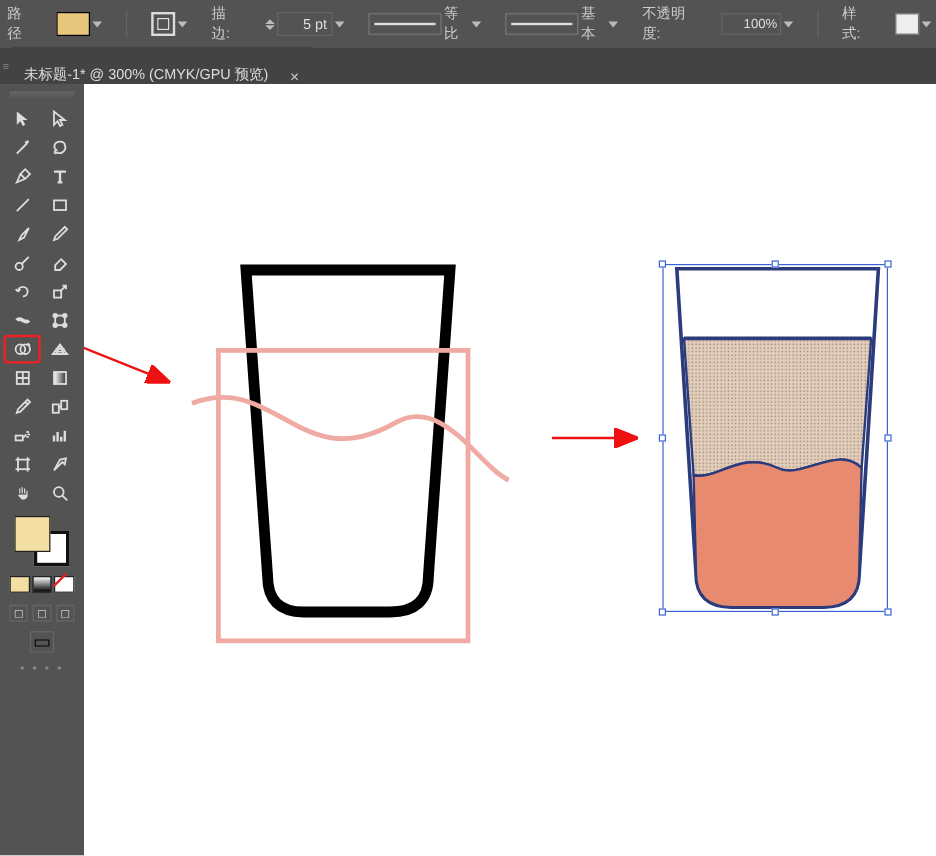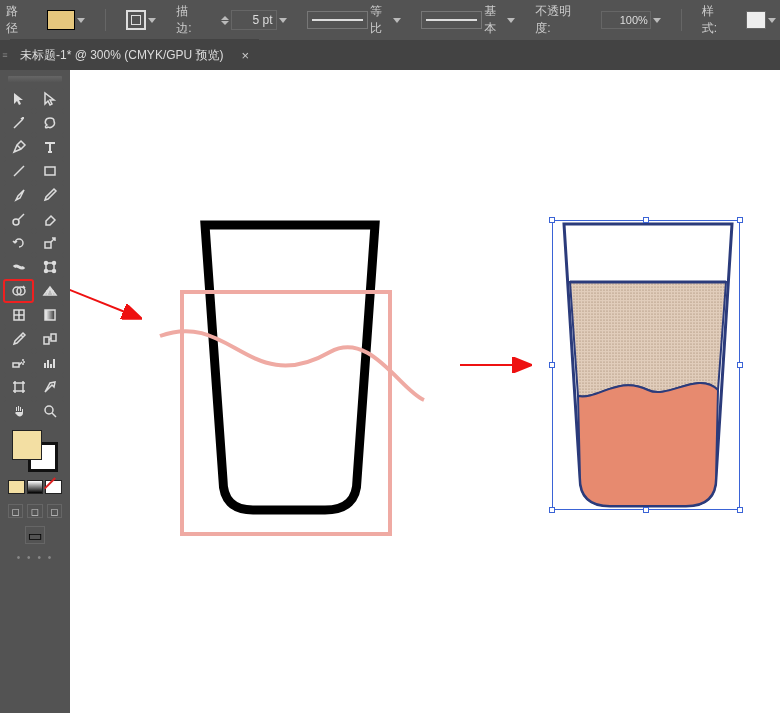--- a/index.html
+++ b/index.html
@@ -20,21 +20,21 @@
   .style-swatch{ width:20px;height:18px;background:#eee;border:1px solid #666;}
   .sep{ width:1px; height:22px; background:#666;}
   .stepper{display:flex;flex-direction:column;gap:1px;}
   .stepper span{width:0;height:0;border-left:4px solid transparent;border-right:4px solid transparent;}
   .stepper .up{border-bottom:4px solid #bbb;}
   .stepper .down{border-top:4px solid #bbb;}
 
   
   .doc-tab-bar{ height:30px; background:#434343; display:flex; align-items:center;}
   .doc-tab-bar .handle{width:10px;height:30px;display:flex;align-items:center;justify-content:center;color:#888;font-size:9px;}
-  .doc-tab{ height:32px; display:flex; align-items:center; background:#434343; color:#ddd; font-size:12px; padding:0 10px; gap:18px; }
+  .doc-tab{ height:32px; display:flex; align-items:flex-end; background:#434343; color:#ddd; font-size:12px; padding:0 10px; gap:18px; }
   .doc-tab .close{ color:#ccc; font-size:13px;}
 
   
   .app-body{ display:flex; height:calc(713px - 70px);}
   
   .tools{ width:70px; background:#535353; padding:6px 4px; display:flex; flex-direction:column; gap:2px; }
   .tool-row{ display:flex; gap:2px;}
   .tool-cell{ width:29px; height:22px; background:#535353; display:flex; align-items:center; justify-content:center; color:#ddd; font-size:15px; position:relative; border-radius:2px;}
   .tool-cell svg{ width:16px; height:16px; fill:none; stroke:#ddd; stroke-width:1.5;}
   .tool-cell.selected{ outline:2px solid #f02020; outline-offset:-1px;}

